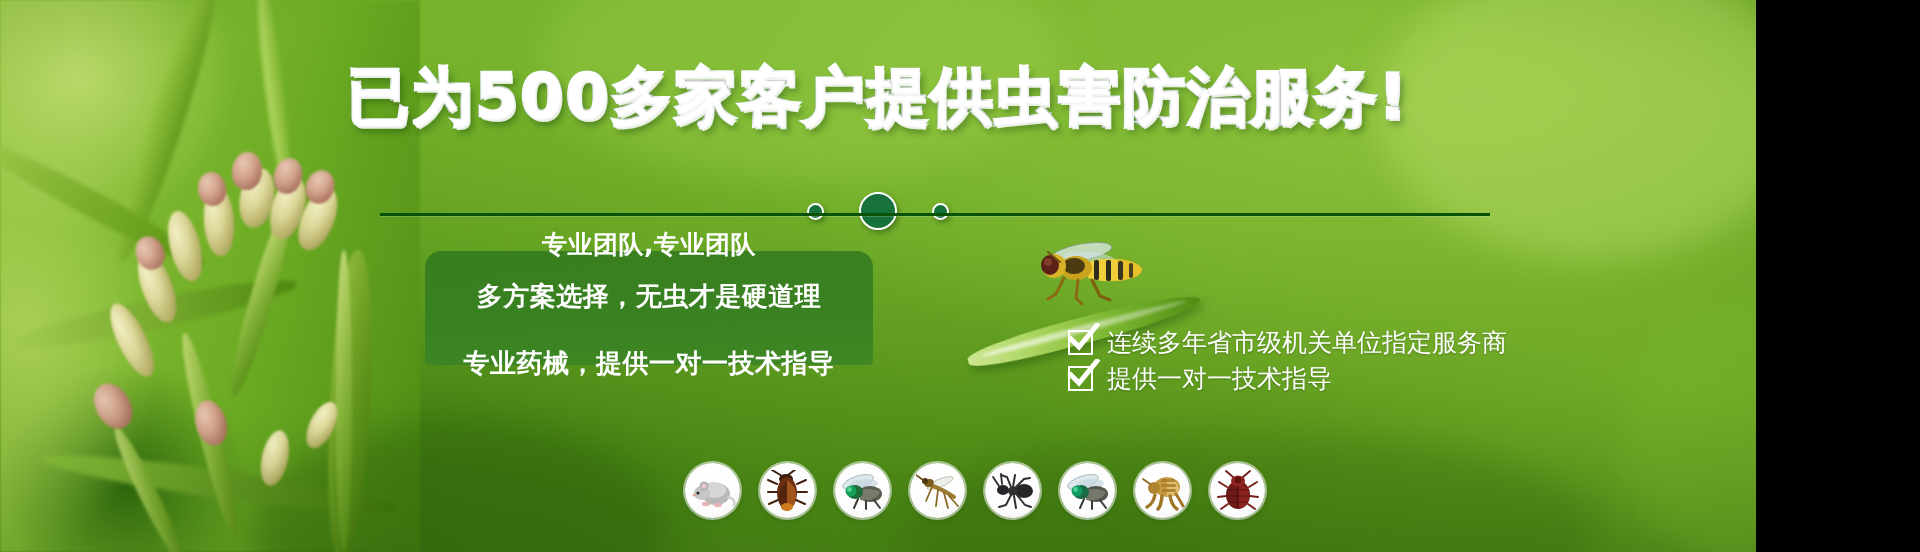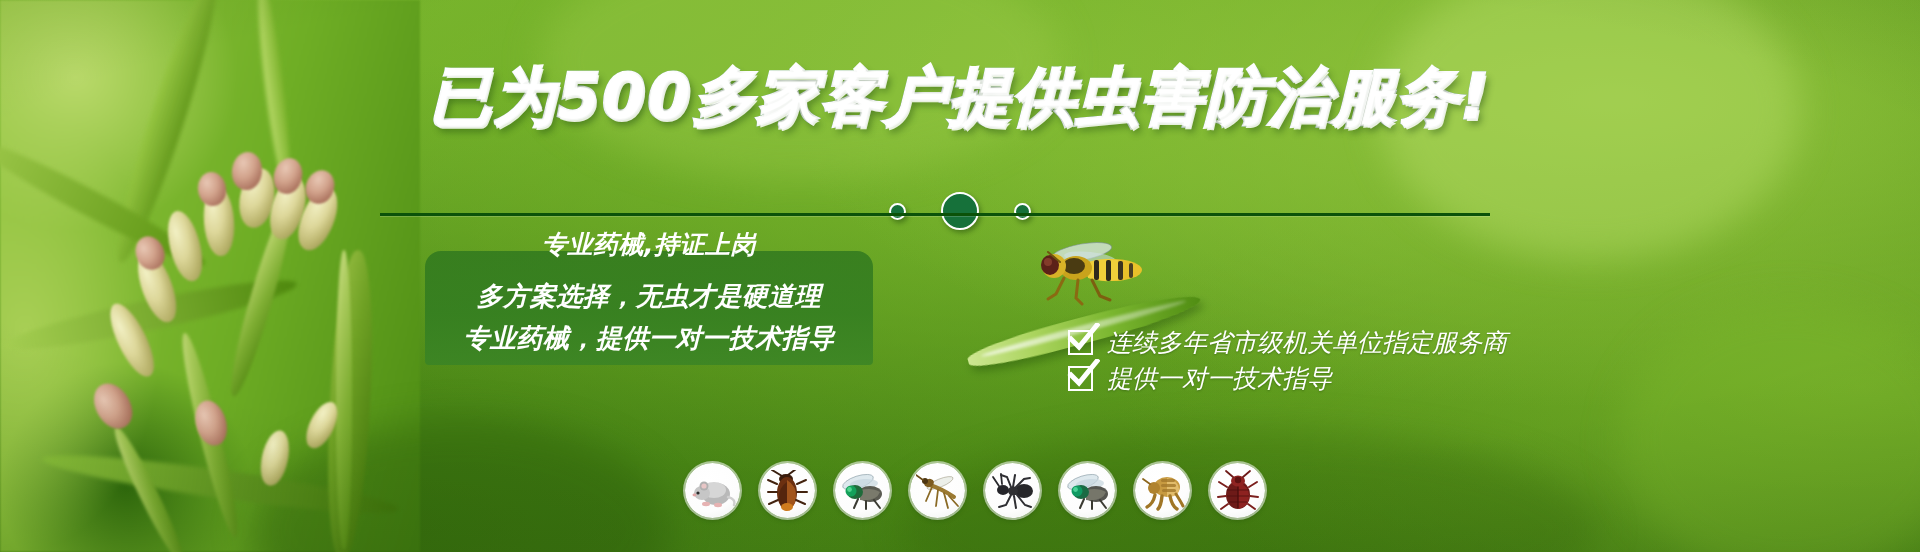--- a/index.html
+++ b/index.html
@@ -5,25 +5,24 @@
 <style>
   * { box-sizing: border-box; }
   html, body {
     margin: 0; padding: 0;
     background: #000;
     font-family: "Liberation Sans", "DejaVu Sans", sans-serif;
   }
 
   .banner {
     position: relative;
-    width: 1920px;
+    width: 1756px;
     height: 552px;
     overflow: hidden;
     background: #5aa11e;
-    font-style: italic;
   }
 
   
   .bg-base {
     position: absolute; inset: 0;
     background:
       radial-gradient(ellipse 70% 90% at 84% 18%, #8fc23c 0%, rgba(143,194,60,0) 62%),
       radial-gradient(ellipse 60% 80% at 97% 70%, #74ad28 0%, rgba(116,173,40,0) 65%),
       radial-gradient(ellipse 80% 110% at 55% 12%, #7cb72f 0%, rgba(124,183,47,0) 70%),
       radial-gradient(ellipse 90% 120% at 20% 95%, #3f7a12 0%, rgba(63,122,18,0) 70%),
@@ -142,21 +141,21 @@
     align-items: center;
     gap: 0;
     color: #ffffff;
     font-family: "DejaVu Sans", sans-serif;
     font-weight: 700;
     white-space: nowrap;
   }
   .pl { line-height: 1.0; }
   .pl1 { font-size: 25px; margin-top: -14px; letter-spacing: .5px; }
   .pl2 { font-size: 26px; margin-top: 26px; letter-spacing: .5px; text-align: right; }
-  .pl3 { font-size: 26px; margin-top: 16px; letter-spacing: .5px; }
+  .pl3 { font-size: 26px; margin-top: 41px; letter-spacing: .5px; }
 
   
   .checks {
     position: absolute;
     left: 1068px; top: 330px;
     display: flex; flex-direction: column;
     gap: 11px;
   }
   .check-row {
     display: flex; align-items: center; gap: 14px;
@@ -296,21 +295,21 @@
   <div class="dots">
     <span class="dot s"></span>
     <span class="dot l"></span>
     <span class="dot s"></span>
   </div>
 
   <div class="rule"></div>
 
   <div class="panel"></div>
   <div class="panel-lines">
-    <div class="pl pl1">专业药械,持证上岗</div>
+    <div class="pl pl1">专业团队,专业团队</div>
     <div class="pl pl2">多方案选择，无虫才是硬道理</div>
     <div class="pl pl3">专业药械，提供一对一技术指导</div>
   </div>
 
   <div class="checks">
     <div class="check-row">
       <span class="check-box">
         <svg width="34" height="30" viewBox="0 0 34 30" aria-hidden="true">
           <path d="M5 16 L13 24 L31 2" stroke="#ffffff" stroke-width="5" fill="none" stroke-linecap="square"></path>
         </svg>

